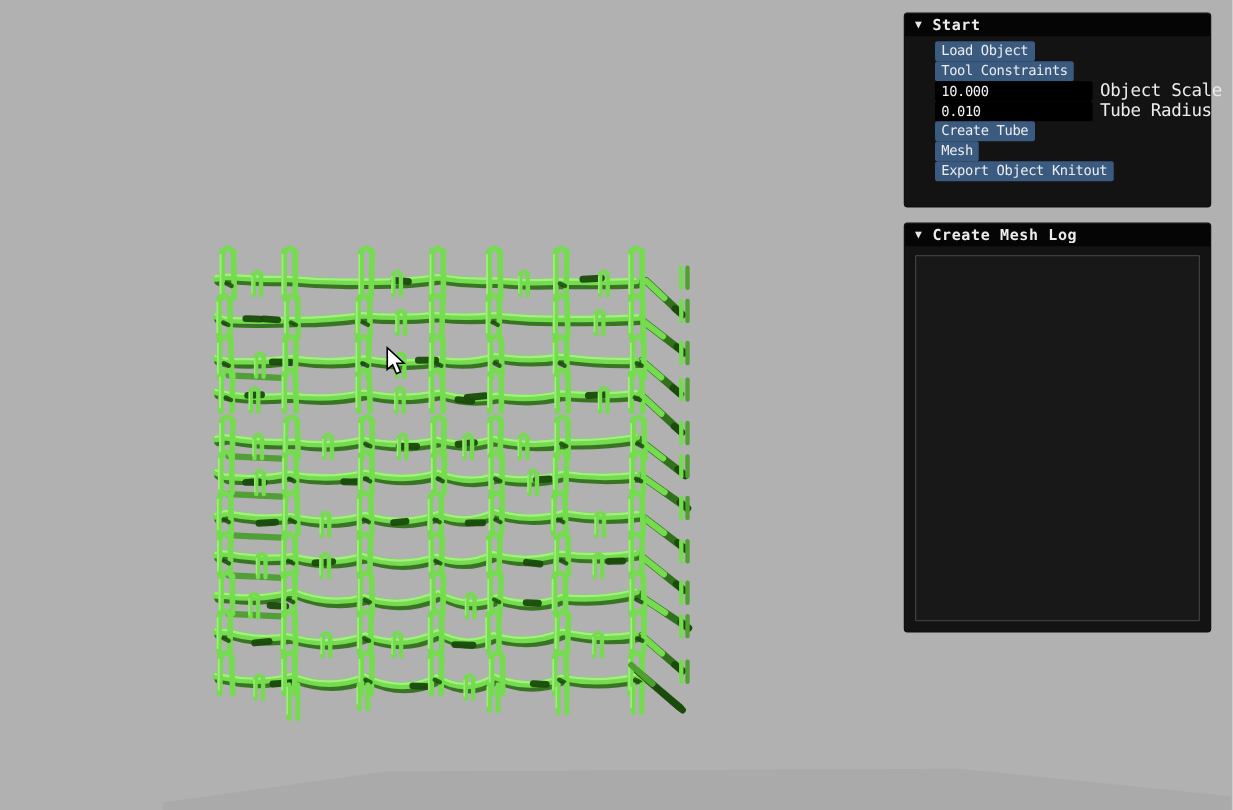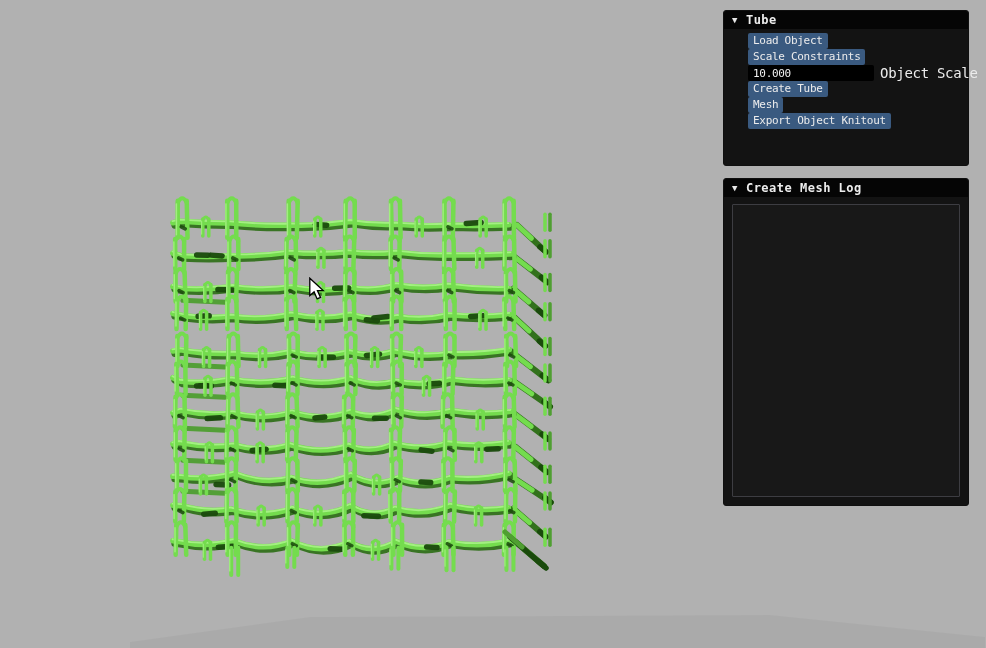--- a/index.html
+++ b/index.html
@@ -672,28 +672,32 @@
         <line x1="505" y1="532" x2="522" y2="547" stroke="#4f9f31" stroke-width="5" stroke-linecap="round" opacity="1"></line>
       </svg>
     <svg class="cursor-svg" viewBox="0 0 14 20" style="left: 307px; top: 277px;">
       <path d="M1 1 L1 15.5 L4.6 12.4 L7.1 18.3 L9.9 17 L7.4 11.3 L12.2 11.3 Z" fill="#ffffff" stroke="#000000" stroke-width="1.1"></path>
     </svg>
   </div>
 
   <section class="imgui-window tool-window">
     <header class="titlebar">
       <span class="collapse-arrow">▼</span>
-      <span>Tube</span>
+      <span>Start</span>
     </header>
     <div class="window-body">
       <button class="imgui-btn">Load Object</button>
-      <button class="imgui-btn">Scale Constraints</button>
+      <button class="imgui-btn">Tool Constraints</button>
       <div class="field-row">
         <input class="drag-field" value="10.000" style="">
         <span class="field-label">Object Scale</span>
+      </div>
+      <div class="field-row">
+        <input class="drag-field" value="0.010" style="">
+        <span class="field-label">Tube Radius</span>
       </div>
       <button class="imgui-btn">Create Tube</button>
       <button class="imgui-btn">Mesh</button>
       <button class="imgui-btn">Export Object Knitout</button>
     </div>
   </section>
 
   <section class="imgui-window log-window">
     <header class="titlebar">
       <span class="collapse-arrow">▼</span>

